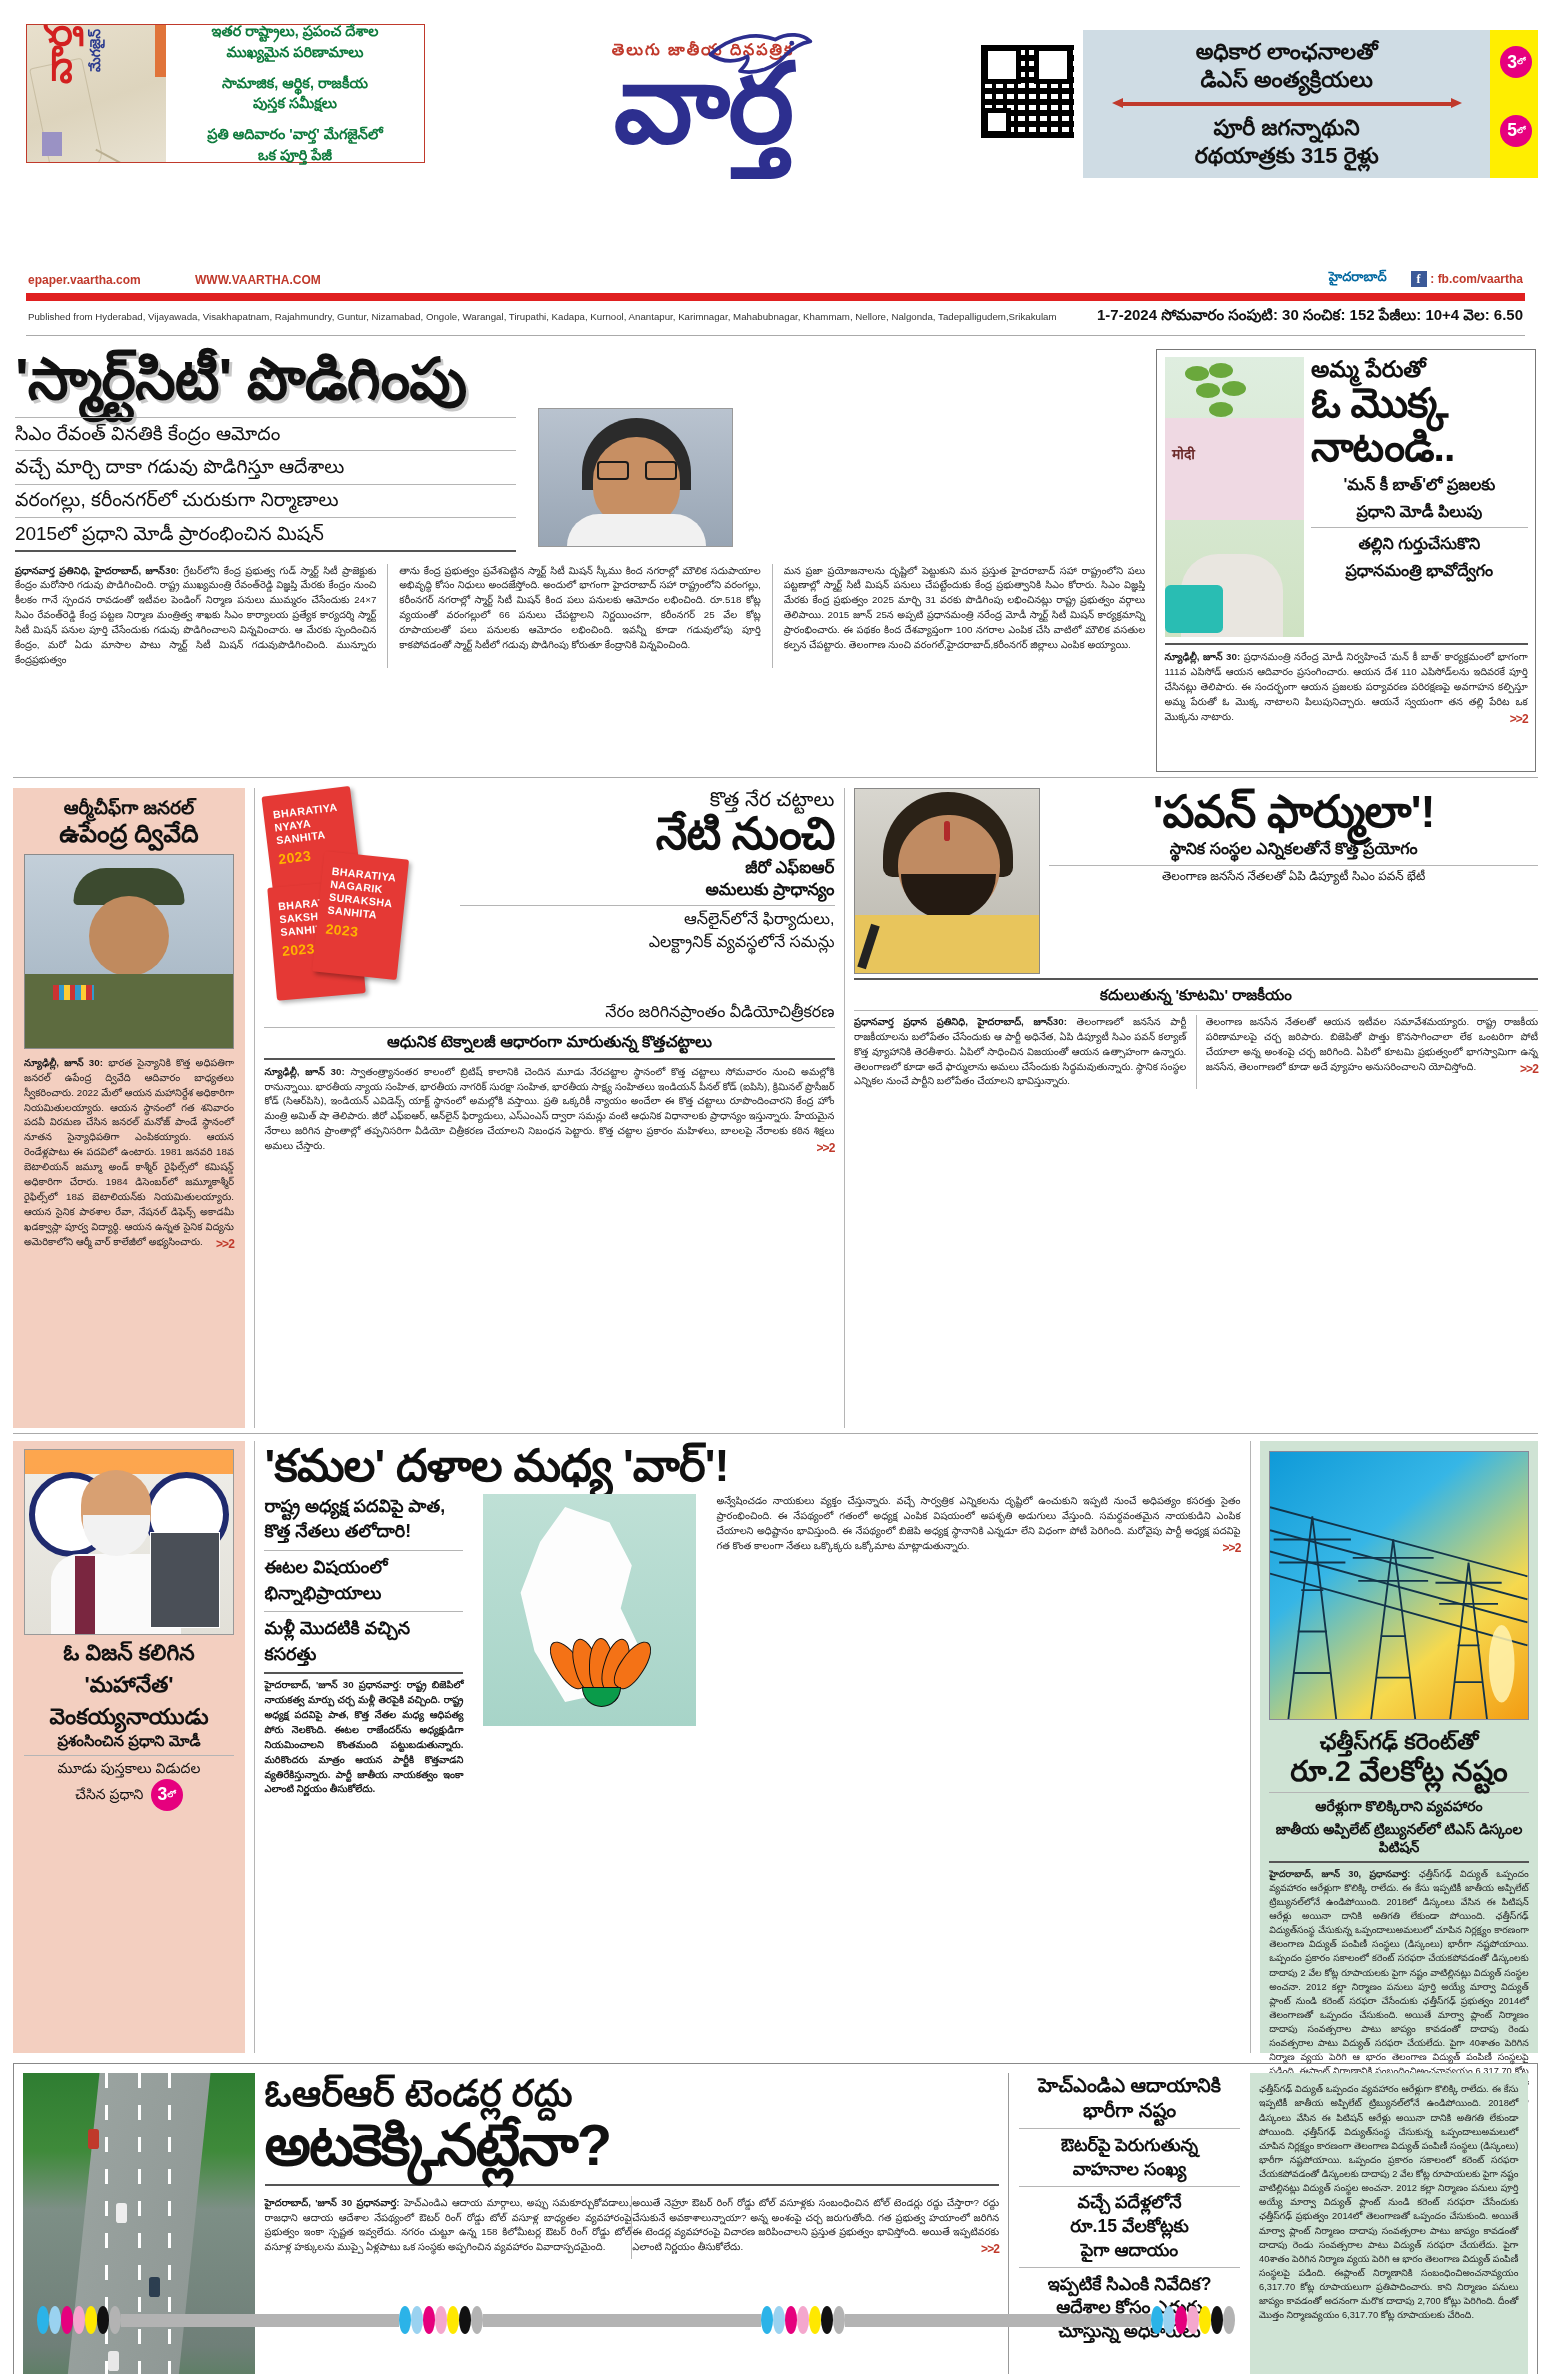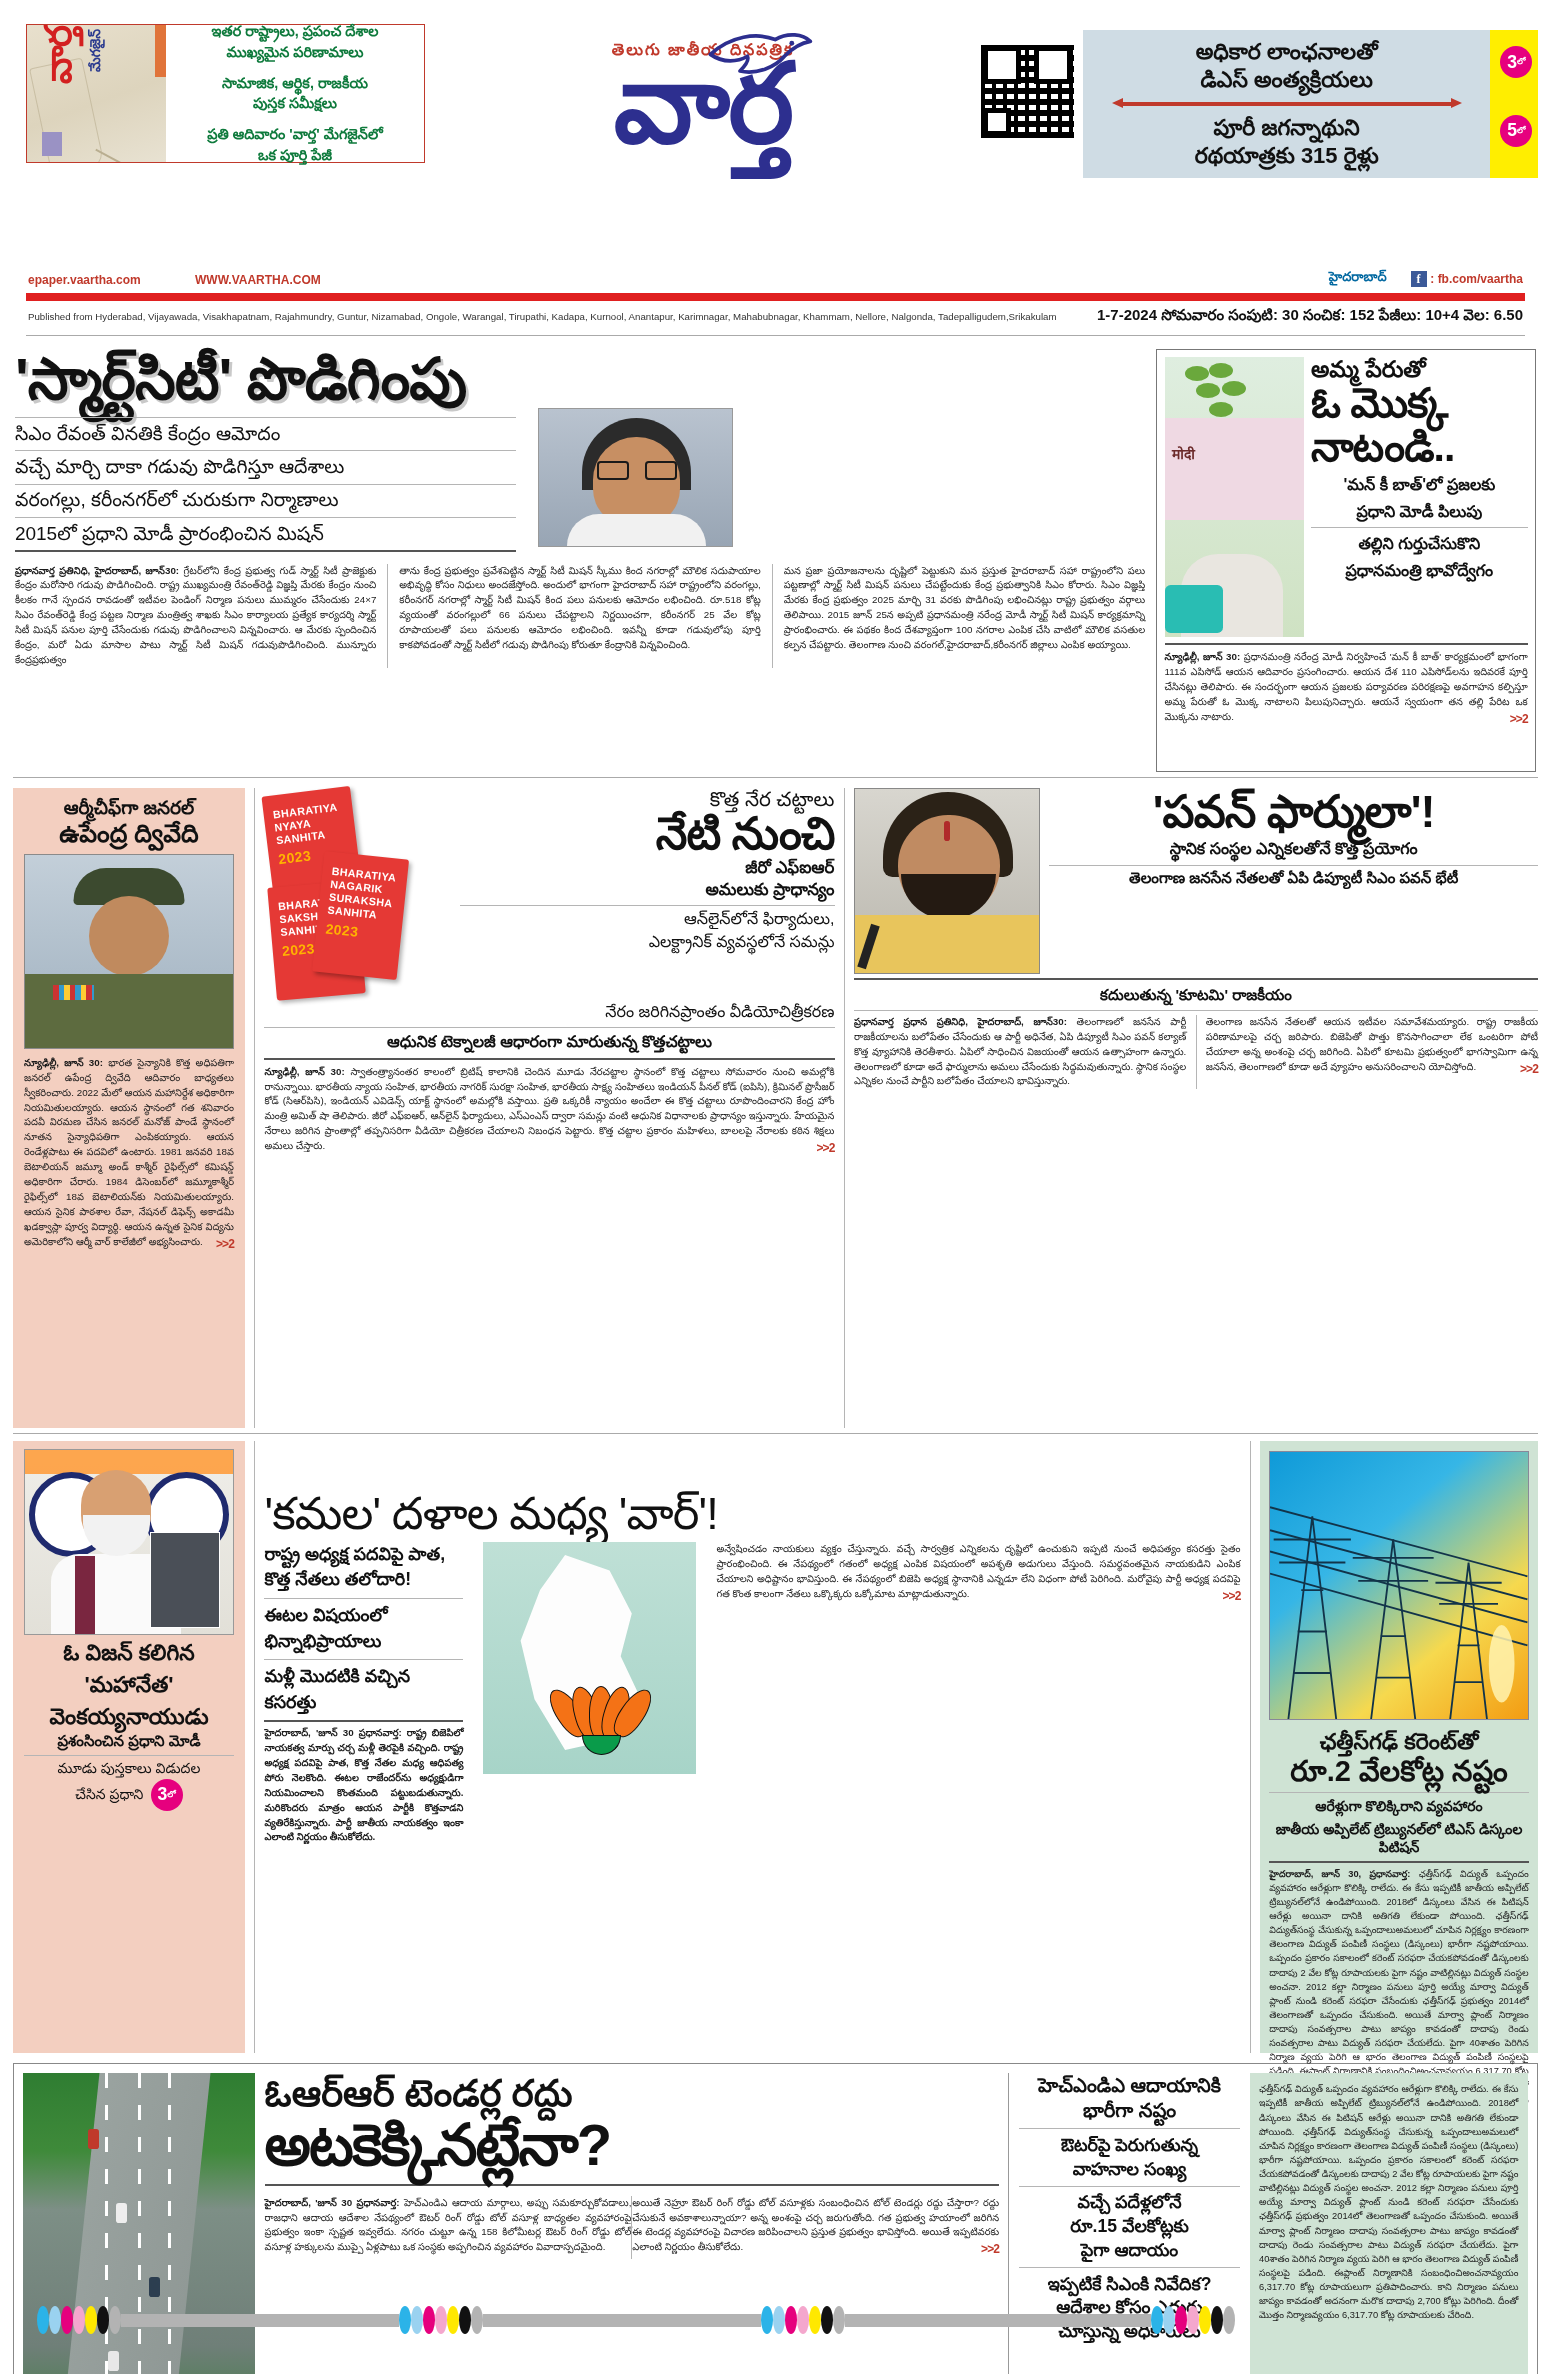--- a/index.html
+++ b/index.html
@@ -149,42 +149,42 @@
   .pawan-photo .hairp { position:absolute; left:28px; top:3.7px; width:130px; height:85px; background:#2b2217; border-radius:65px 65px 9.3px 9.3px;}
   .pawan-photo .skinp { position:absolute; left:43px; top:26px; width:102px; height:102px; background:#c08b62; border-radius:50px;}
   .pawan-photo .beard { position:absolute; left:46px; top:85px; width:95px; height:45px; background:#241a12; border-radius:0 0 48px 48px;}
   .pawan-photo .robe { position:absolute; left:0; right:0; bottom:0; height:58px; background:#e8c55c;}
   .pawan-photo .tilak { position:absolute; left:89px; top:32px; width:6.5px; height:20.4px; background:#b02a2a; border-radius:2.8px;}
   .pawan-photo .mic { position:absolute; left:9.3px; bottom:3.7px; width:9.3px; height:45px; background:#222; transform:rotate(18deg);}
   .pawan-titles { flex:1; text-align:center; }
   .pawan-k1 { font-size:30px; font-weight:bold; line-height:1.08; }
   .pawan-k2 { font-size:45px; font-weight:bold; line-height:1.05; letter-spacing:-0.9px; }
   .pawan-sub { font-size:16px; font-weight:bold; line-height:1.4; margin-top:3.7px; }
-  .pawan-sub2 { font-size:15px; font-weight:bold; color:#111; }
+  .pawan-sub2 { font-size:12px; font-weight:normal; color:#111; }
   .kadalu { text-align:center; font-size:15px; font-weight:bold; margin:5.6px 0 3.7px; }
 
   
   .row3 { display:flex; gap:9.3px; margin-top:7.4px; height:612px; }
   .col-modi { width:232px; background:#f3cfc0; padding:7.4px 11px; }
   .modi-photo { width:100%; height:186px; border:0.9px solid #999; position:relative; overflow:hidden;
      background:linear-gradient(#efeee9,#e2e0d8); }
   .modi-photo .chakra { position:absolute; width:85px; height:85px; border:6.5px solid #1f2a6e; border-radius:50%; background:#fff; }
   .modi-photo .c1 { left:3.7px; top:22px; } .modi-photo .c2 { right:3.7px; top:22px; }
   .modi-photo .saffron { position:absolute; left:0; right:0; top:0; height:24px; background:#ff9933; opacity:.85;}
   .modi-photo .mface { position:absolute; left:56px; top:20.4px; width:70px; height:80px; background:#d8a072; border-radius:37px;}
   .modi-photo .mbeard { position:absolute; left:58px; top:65px; width:67px; height:41px; background:#f2f2f2; border-radius:0 0 37px 37px;}
   .modi-photo .kurta { position:absolute; left:26px; bottom:0; width:130px; height:80px; background:#fafafa; border-radius:28px 28px 0 0;}
   .modi-photo .scarf { position:absolute; left:50px; bottom:0; width:20.4px; height:78px; background:#7a2640;}
   .modi-photo .bookc { position:absolute; right:13px; bottom:5.6px; width:70px; height:96px; background:#4a4f57; border:1.9px solid #fff;}
   .modi-h1 { font-size:22px; font-weight:bold; text-align:center; line-height:1.2; margin-top:5.6px; }
   .modi-sub { font-size:15px; font-weight:bold; text-align:center; line-height:1.35; }
   .modi-sub2 { font-size:14px; text-align:center; line-height:1.4; }
 
   .col-bjp { flex:1; }
-  .bjp-k { font-size:45px; font-weight:normal; letter-spacing:-0.9px; line-height:1.1;margin-top:48px; }
+  .bjp-k { font-size:45px; font-weight:bold; letter-spacing:-0.9px; line-height:1.1; }
   .bjp-body { display:flex; gap:20px; margin-top:3px; }
   .bjp-sub { width:199px; font-size:17.6px; font-weight:bold; line-height:1.45; }
   .bjp-map { width:213px; height:232px; position:relative; overflow:hidden;
      background:linear-gradient(#bfe0d6,#a7d4c8); flex:none; }
   .bjp-map .shape { position:absolute; left:26px; top:13px; width:139px; height:195px; background:#fdfdfd;
      clip-path:polygon(40% 0,72% 8%,88% 30%,80% 52%,92% 70%,66% 96%,40% 100%,18% 74%,8% 44%,22% 18%); }
   .lotus { position:absolute; left:69px; bottom:18.6px; width:96px; height:80px; }
   .lotus .pet { position:absolute; bottom:15px; width:24px; height:54px; background:#f47216; border:1.9px solid #111; border-radius:50% 50% 42% 42%; }
   .lotus .p1{left:3.7px; transform:rotate(-34deg);} .lotus .p2{left:22px; transform:rotate(-16deg);}
   .lotus .p3{left:37px;} .lotus .p4{left:52px; transform:rotate(16deg);} .lotus .p5{left:69px; transform:rotate(34deg);}

